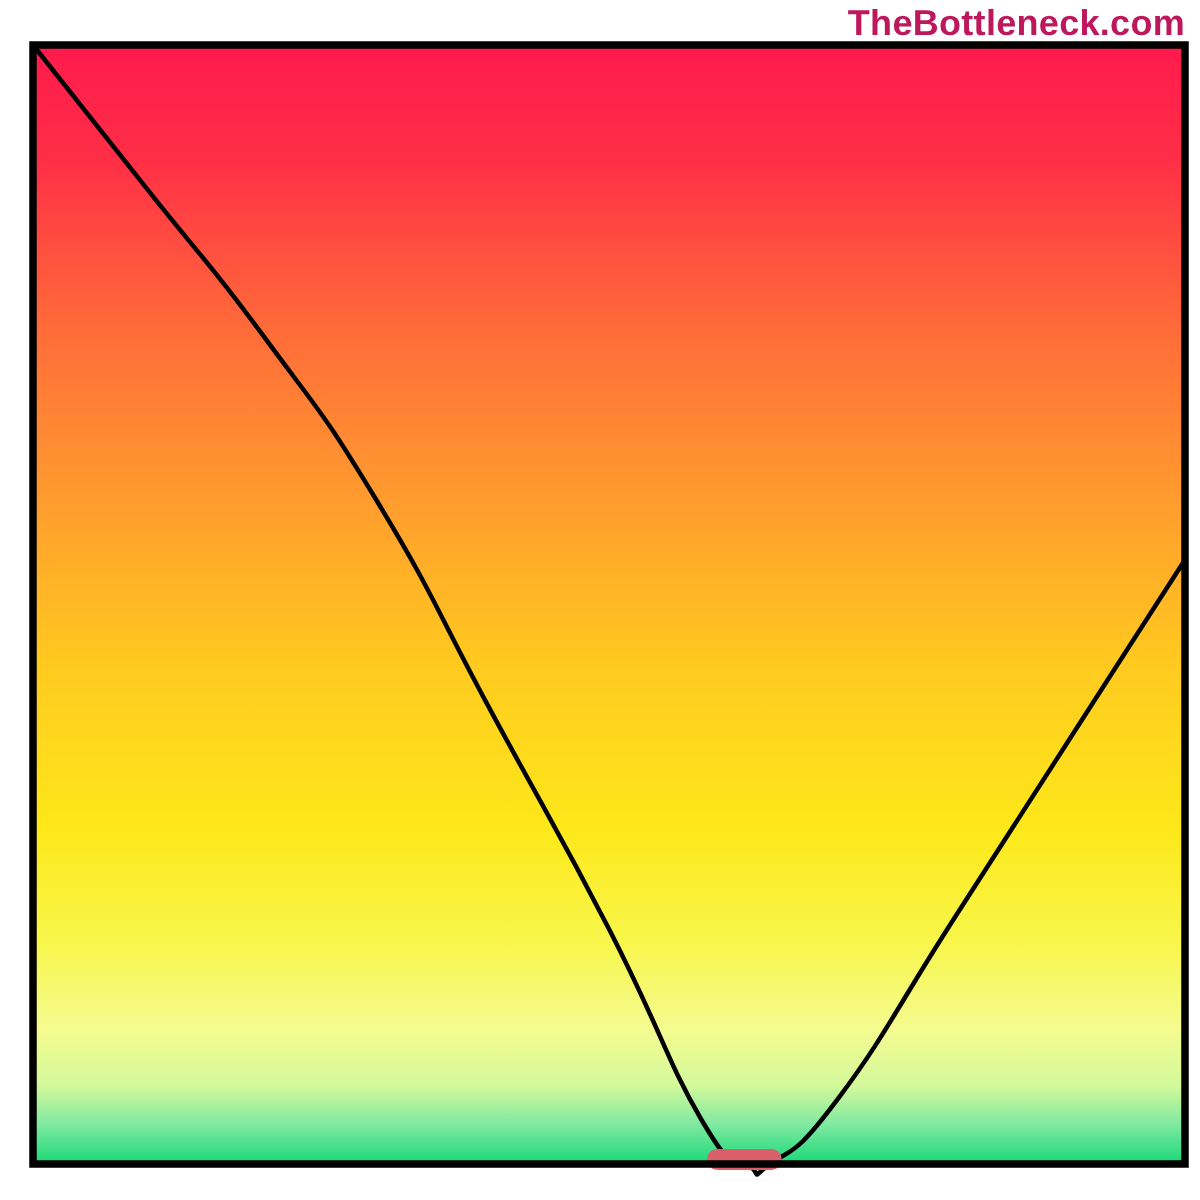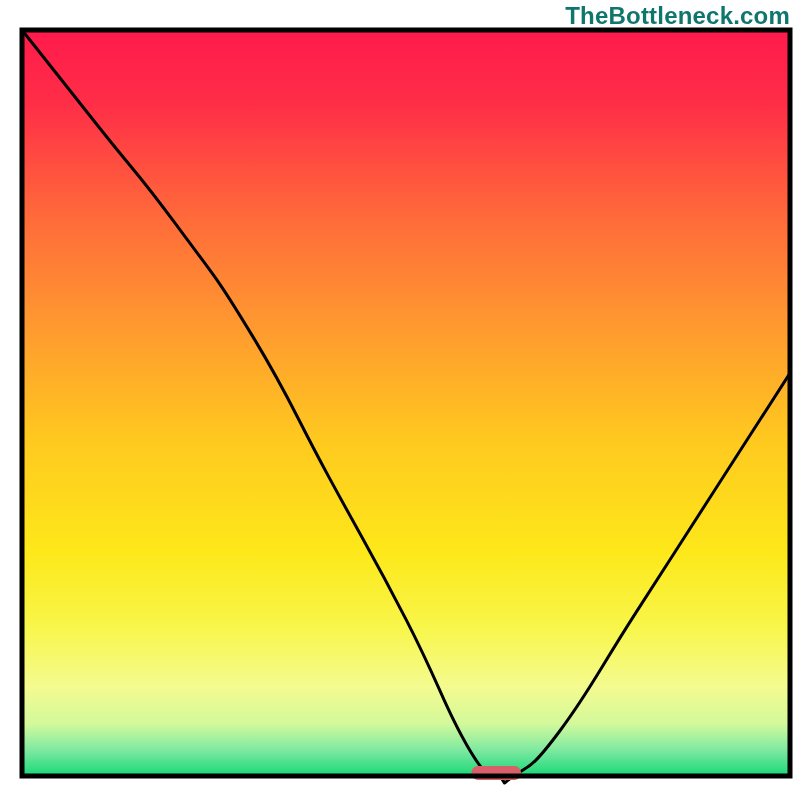--- a/index.html
+++ b/index.html
@@ -15,21 +15,21 @@
     width: 800px;
     height: 800px;
   }
   .watermark {
     position: absolute;
     top: 2px;
     right: 10px;
     font-family: Arial, Helvetica, sans-serif;
     font-size: 24px;
     font-weight: 600;
-    color: #0f766e;
+    color: #be185d;
     letter-spacing: 0.2px;
     z-index: 10;
   }
   svg.chart {
     position: absolute;
     left: 0;
     top: 0;
     width: 800px;
     height: 800px;
   }

